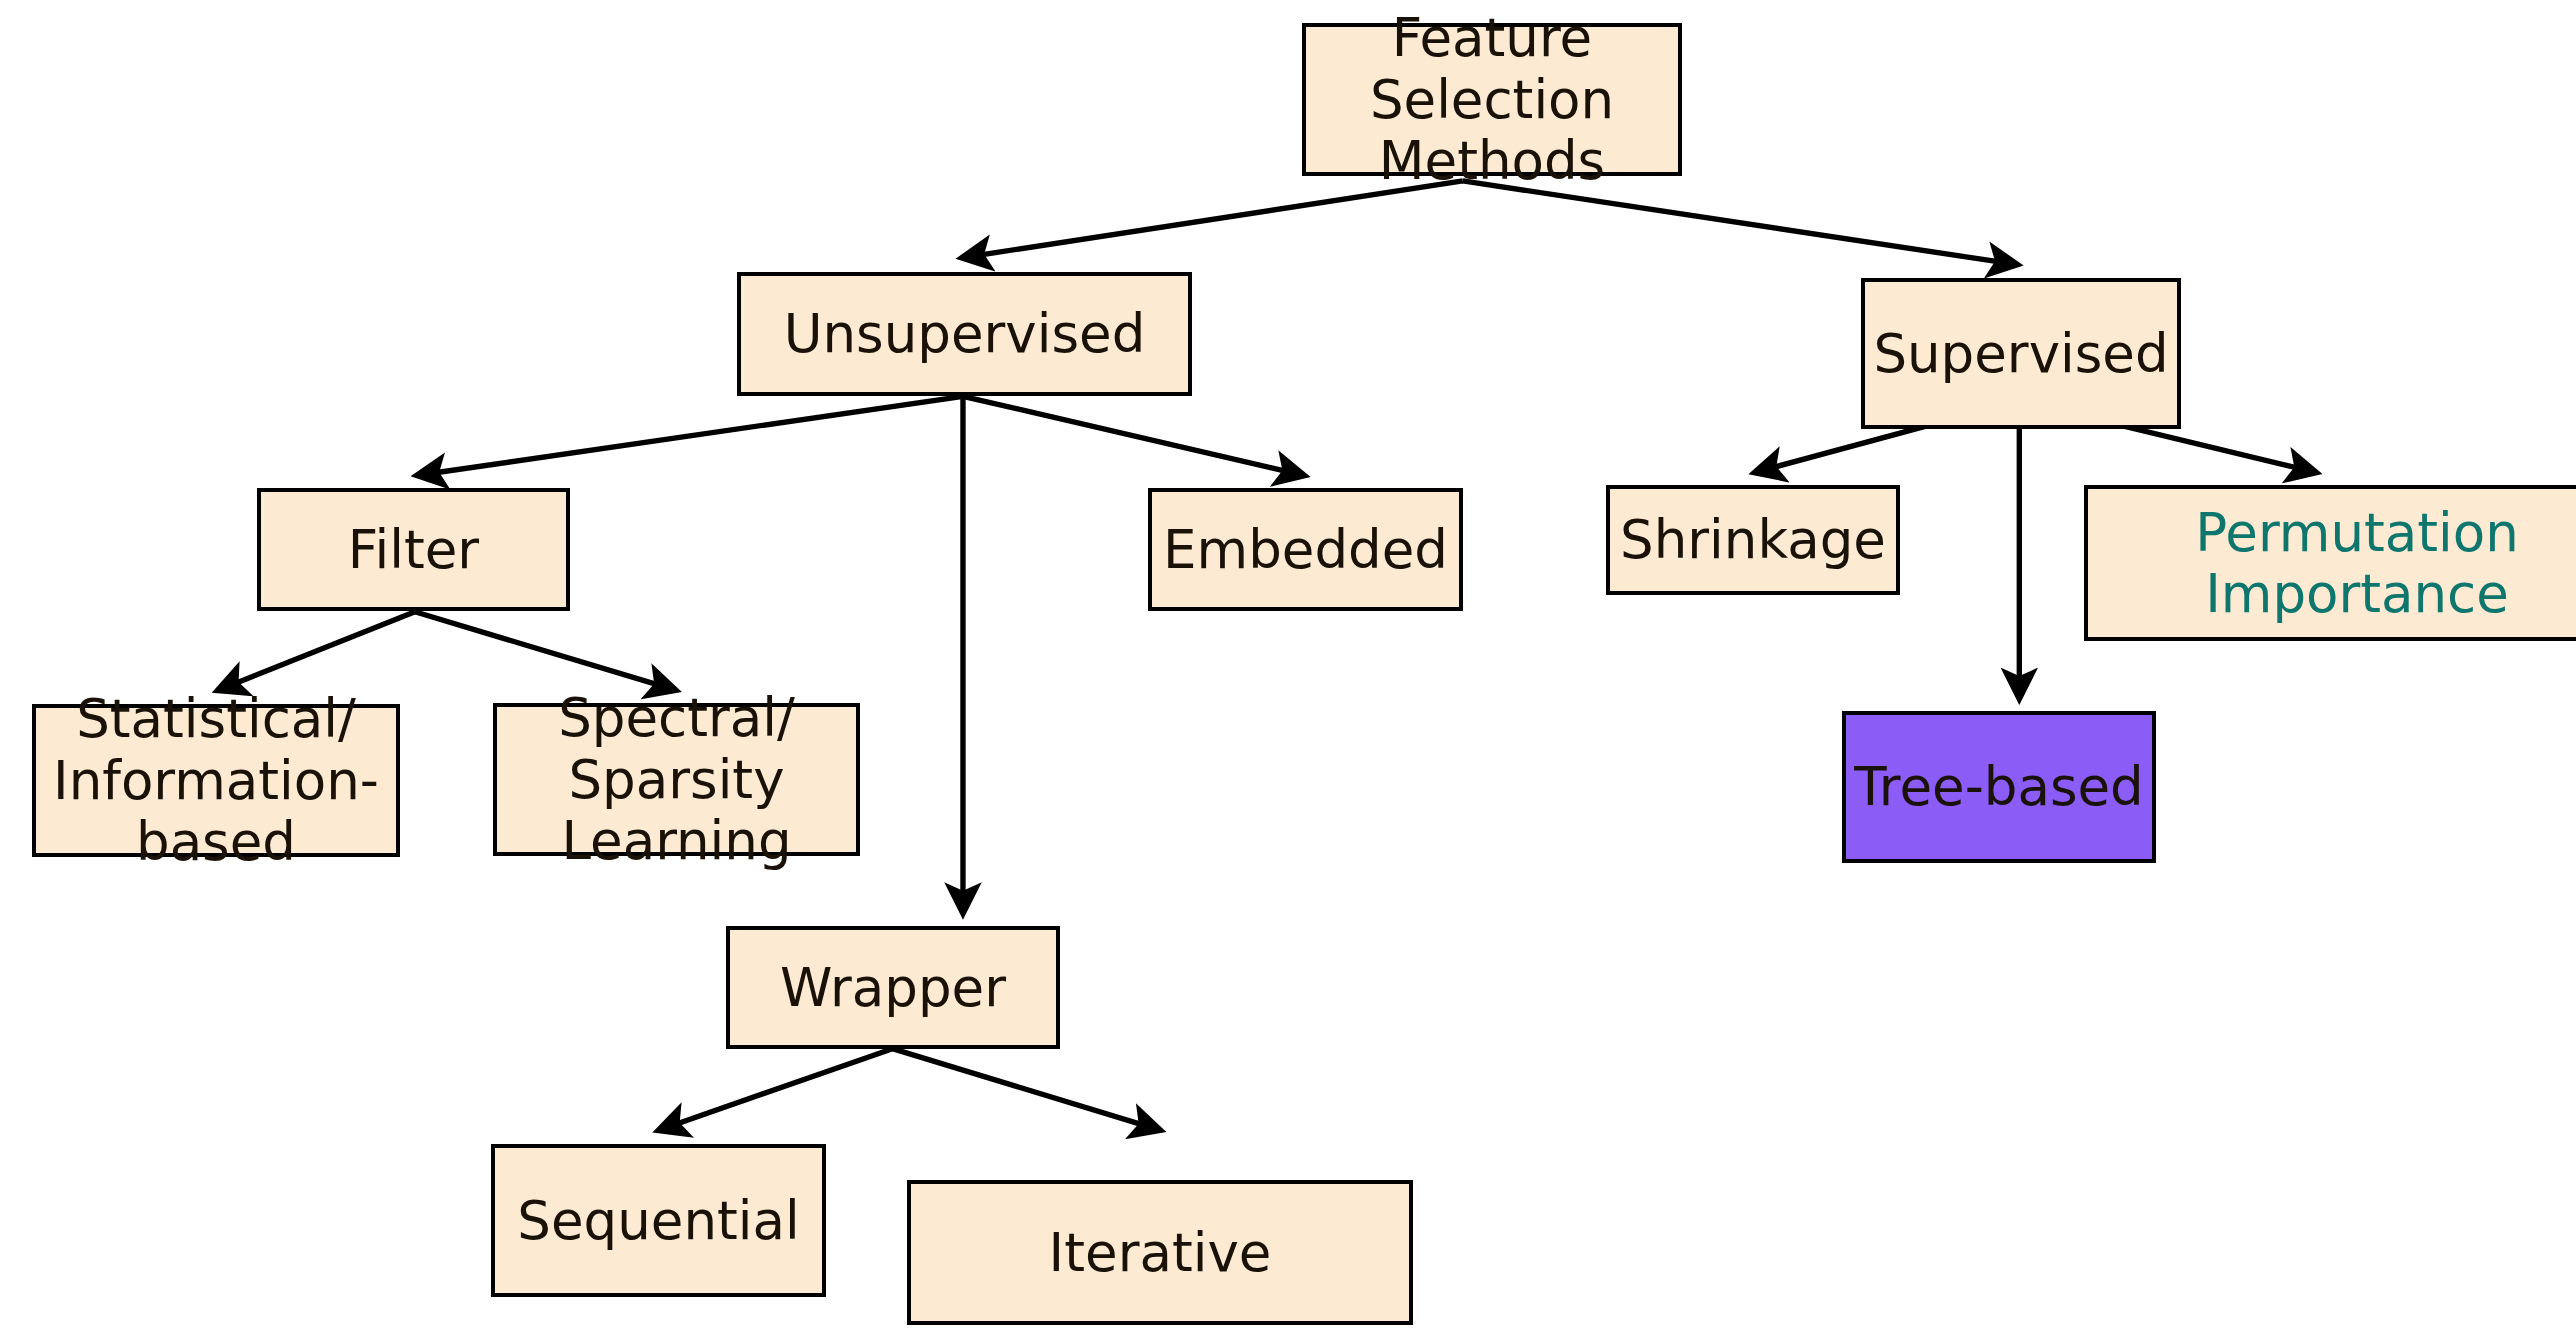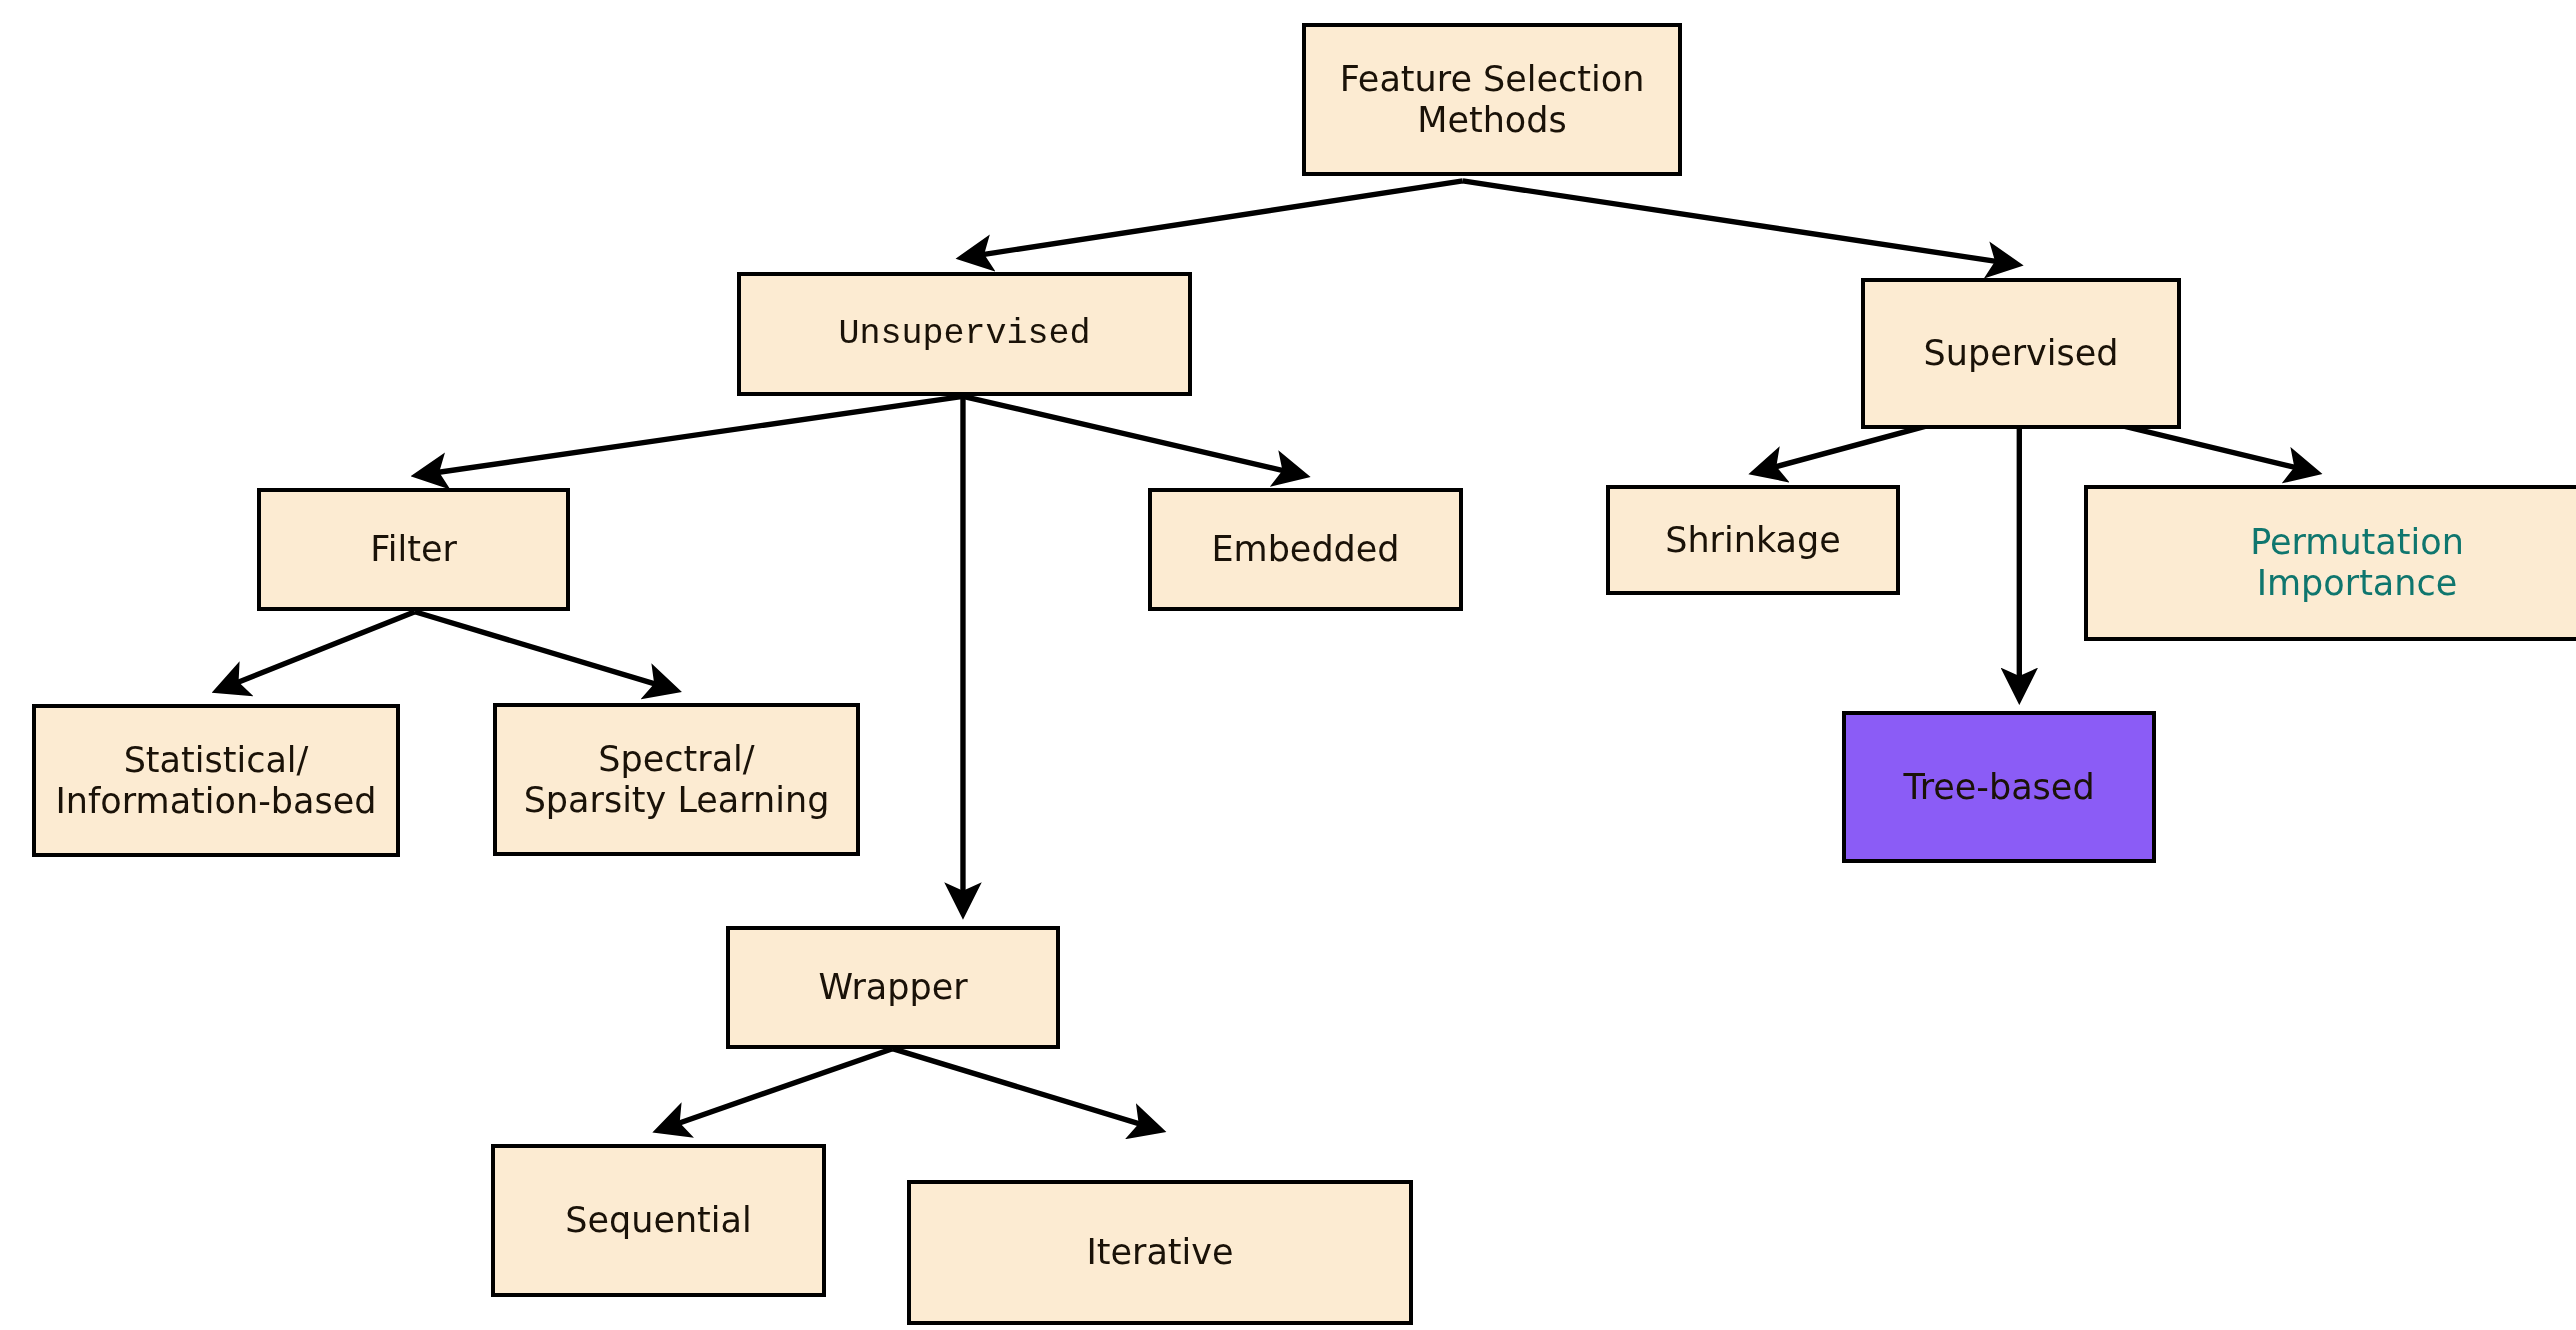--- a/index.html
+++ b/index.html
@@ -26,21 +26,21 @@
   .node {
     position: absolute;
     box-sizing: border-box;
     background: #FCEBD2;
     border: 4.6px solid #000000;
     display: flex;
     align-items: center;
     justify-content: center;
     text-align: center;
     color: #1a1208;
-    font-size: 35px;
+    font-size: 53px;
     line-height: 1.16;
     letter-spacing: 0px;
     white-space: pre-line;
     z-index: 2;
   }
 </style>
 </head>
 <body>
 
 <div id="stage">
@@ -63,21 +63,21 @@
         <polyline points="2634,523 2634,910" marker-end="url(#arrowhead)" stroke="#000000"></polyline>
         <polyline points="2634,523 3020,616" marker-end="url(#arrowhead)" stroke="#000000"></polyline>
         <polyline points="1164,1368 860,1474" marker-end="url(#arrowhead)" stroke="#000000"></polyline>
         <polyline points="1164,1368 1512,1474" marker-end="url(#arrowhead)" stroke="#000000"></polyline>
       </g>
   </svg>
 
   <div id="node-layer">
       <div class="node" style="left: 1302px; top: 23px; width: 380px; height: 153px; background: rgb(252, 235, 210); border-color: rgb(0, 0, 0); color: rgb(26, 18, 8);"><span>Feature Selection
 Methods</span></div>
-      <div class="node" style="left: 737px; top: 272px; width: 455px; height: 124px; background: rgb(252, 235, 210); border-color: rgb(0, 0, 0); color: rgb(26, 18, 8); font-family: Liberation Mono, monospace;"><span>Unsupervised</span></div>
+      <div class="node" style="left: 737px; top: 272px; width: 455px; height: 124px; background: rgb(252, 235, 210); border-color: rgb(0, 0, 0); color: rgb(26, 18, 8);"><span>Unsupervised</span></div>
       <div class="node" style="left: 1861px; top: 278px; width: 320px; height: 151px; background: rgb(252, 235, 210); border-color: rgb(0, 0, 0); color: rgb(26, 18, 8);"><span>Supervised</span></div>
       <div class="node" style="left: 257px; top: 488px; width: 313px; height: 123px; background: rgb(252, 235, 210); border-color: rgb(0, 0, 0); color: rgb(26, 18, 8);"><span>Filter</span></div>
       <div class="node" style="left: 1148px; top: 488px; width: 315px; height: 123px; background: rgb(252, 235, 210); border-color: rgb(0, 0, 0); color: rgb(26, 18, 8);"><span>Embedded</span></div>
       <div class="node" style="left: 1606px; top: 485px; width: 294px; height: 110px; background: rgb(252, 235, 210); border-color: rgb(0, 0, 0); color: rgb(26, 18, 8);"><span>Shrinkage</span></div>
       <div class="node" style="left: 2084px; top: 485px; width: 546px; height: 156px; background: rgb(252, 235, 210); border-color: rgb(0, 0, 0); color: #0f766e;"><span>Permutation
 Importance</span></div>
       <div class="node" style="left: 32px; top: 704px; width: 368px; height: 153px; background: rgb(252, 235, 210); border-color: rgb(0, 0, 0); color: rgb(26, 18, 8);"><span>Statistical/
 Information-based</span></div>
       <div class="node" style="left: 493px; top: 703px; width: 367px; height: 153px; background: rgb(252, 235, 210); border-color: rgb(0, 0, 0); color: rgb(26, 18, 8);"><span>Spectral/
 Sparsity Learning</span></div>

